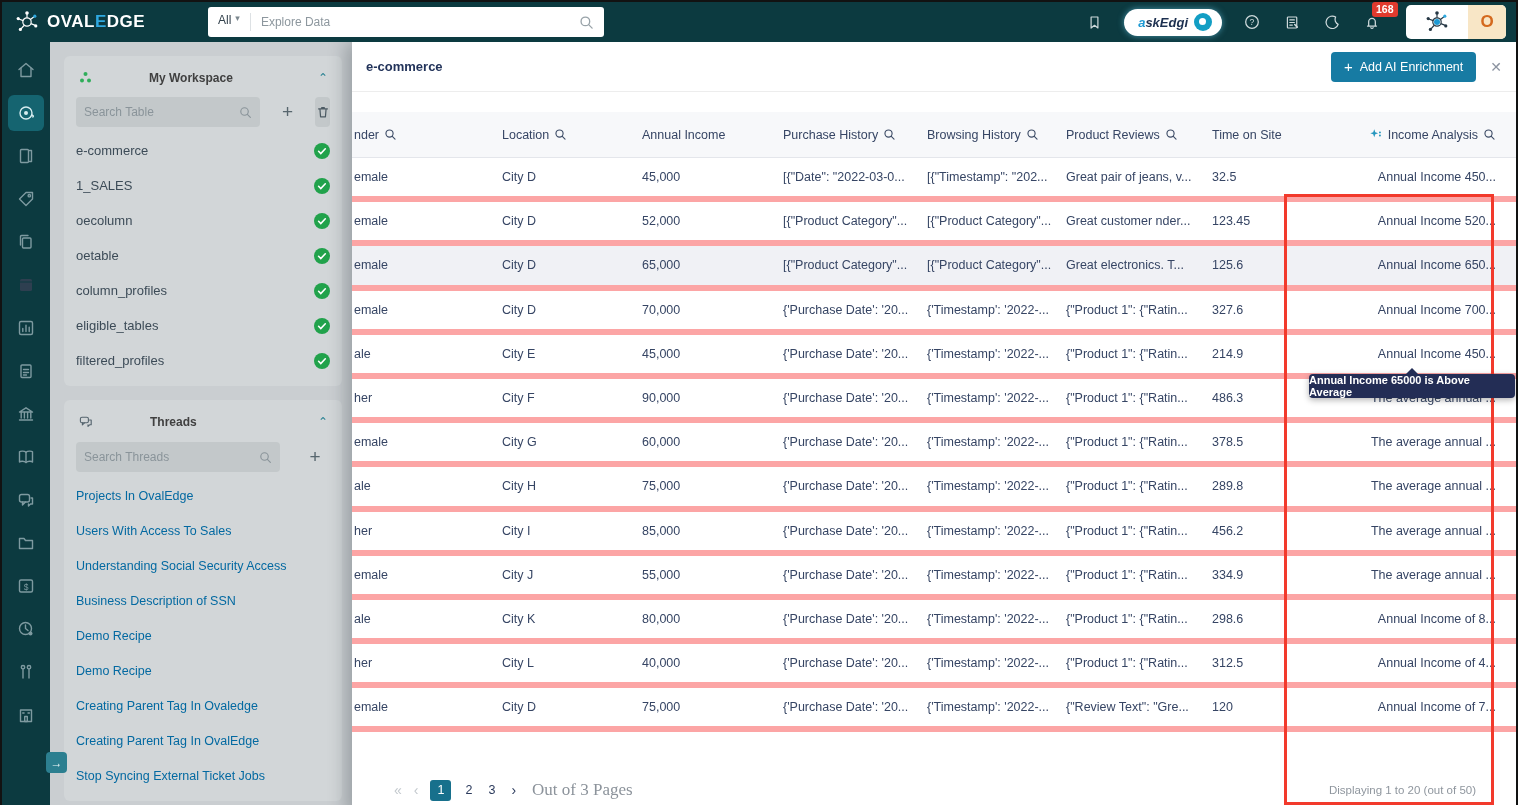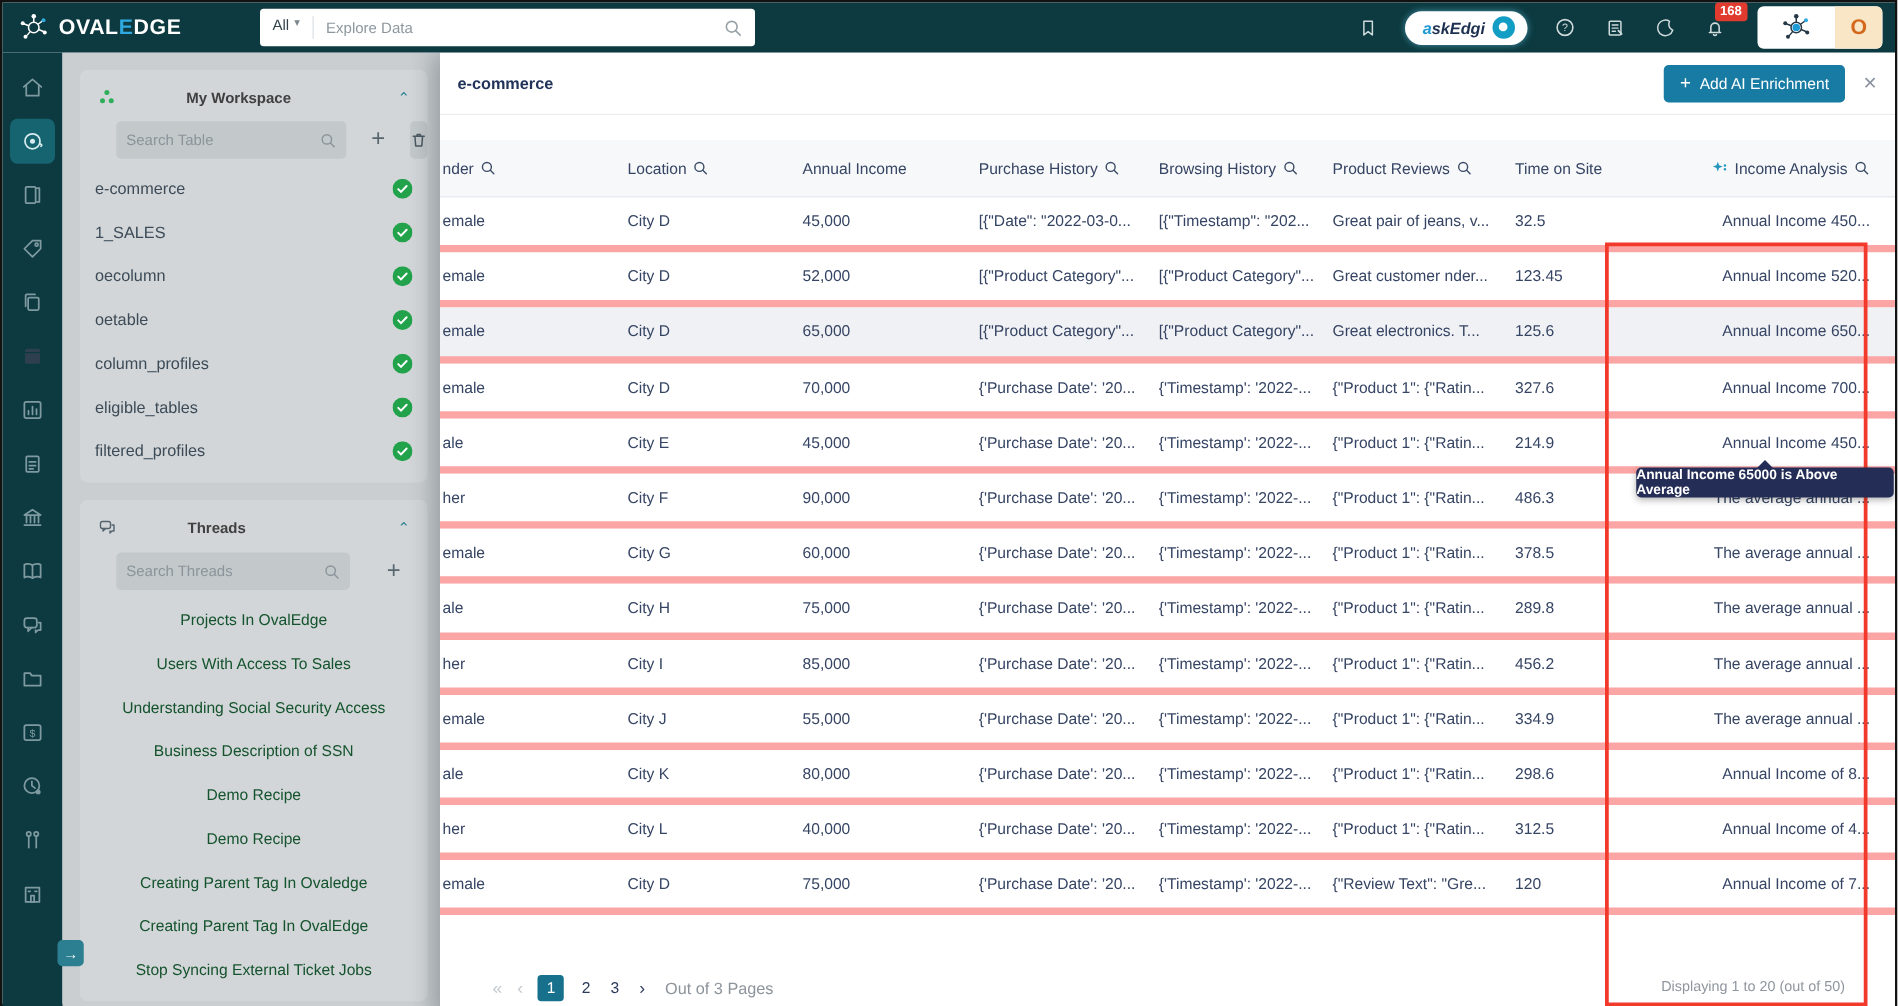--- a/index.html
+++ b/index.html
@@ -40,29 +40,29 @@
   .rail-item { width:36px; height:36px; border-radius:6px; display:flex; align-items:center; justify-content:center; color:#7e9aa0; cursor:pointer; flex:0 0 36px; }
   .rail-item.active { background:#156470; color:#d6ecef; }
   .rail-item svg { width:20px; height:20px; }
 
   
   .sidebar { width:302px; background:#caced1; flex:0 0 302px; padding:14px 10px 0 14px; position:relative; }
   .side-card { background:#d2d6d8; border-radius:6px; padding:10px 12px 8px; margin-bottom:14px; }
   .side-head { display:flex; align-items:center; gap:8px; padding:4px 2px 12px; }
   .side-head .ttl { font-size:12px; font-weight:700; color:#404040; flex:1;margin-left:48px; }
   .side-head .chev { color:#2e8494; font-size:12px; cursor:pointer; }
-  .side-search-row { display:flex; align-items:center; gap:20px; margin-bottom:6px;margin-left:17px; }
+  .side-search-row { display:flex; align-items:center; gap:20px; margin-bottom:6px; }
   .side-search { flex:1; height:30px; background:#c3c8ca; border-radius:4px; display:flex; align-items:center; padding:0 8px; }
   .side-search input { flex:1; background:transparent; border:none; outline:none; font-size:12px; color:#4a565e; font-family:inherit; }
   .side-search input::placeholder { color:#8a949a; }
   .mini-btn { width:30px; height:30px; border-radius:4px; display:flex; align-items:center; justify-content:center; color:#57666e; font-size:19px; cursor:pointer; background:transparent; }
   .mini-btn.boxed { background:#c3c8ca; }
   .ws-item { display:flex; align-items:center; height:35px; font-size:13px; color:#3c4b57; cursor:pointer; }
   .ws-item .lbl { flex:1; }
-  .thread-item { display:flex; align-items:center; height:35px; font-size:12.5px; color:#14532d; cursor:pointer;justify-content:center; }
+  .thread-item { display:flex; align-items:center; height:35px; font-size:12.5px; color:#0369a1; cursor:pointer; }
   .collapse-btn { position:absolute; left:-4px; bottom:42px; width:21px; height:21px; background:#2c7f90; border-radius:4px; color:#eaf4f6; display:flex; align-items:center; justify-content:center; font-size:12px; cursor:pointer; }
 
   
   .panel { flex:1; background:#fff; display:flex; flex-direction:column; position:relative; box-shadow:-7px 0 16px rgba(20,30,40,.25); z-index:5; }
   .phead { height:50px; display:flex; align-items:center; padding:0 14px; border-bottom:1px solid #ededed; flex:0 0 50px; }
   .ptitle { font-size:13px; font-weight:700; color:#22335a; }
   .phead-right { margin-left:auto; display:flex; align-items:center; gap:14px; }
   .add-ai-btn { background:#177ba3; color:#fff; border:none; border-radius:4px; height:30px; padding:0 13px; font-size:12.5px; display:flex; align-items:center; gap:7px; cursor:pointer; font-family:inherit; }
   .add-ai-btn .plus { font-size:15px; font-weight:400; }
   .close-x { color:#8b93a0; font-size:14px; cursor:pointer; }
@@ -84,21 +84,21 @@
   .c5 { width:143px; padding-left:9px; }
   .c6 { width:87px;  padding-left:12px; }
   .c7 { flex:1; justify-content:flex-end; text-align:right; padding-right:20px; display:flex; align-items:center; }
 
   
   .pagebar { flex:0 0 34px; display:flex; align-items:center; padding:0 40px 0 42px; font-size:12px; margin-bottom:8px; }
   .pg-arrow { color:#c2c8cd; font-size:14px; margin-right:12px; cursor:pointer; }
   .pg-arrow.on { color:#2b3a5c; }
   .pg-num { color:#2b3a5c; font-size:12.5px; margin-right:16px; cursor:pointer; }
   .pg-num.active { background:#17708c; color:#fff; width:21px; height:21px; border-radius:3px; display:inline-flex; align-items:center; justify-content:center; margin-right:14px; }
-  .pg-label { color:#8c939b; font-size:13px; margin-left:4px; }
+  .pg-label { color:#8c939b; font-size:17px; margin-left:4px;font-family:Liberation Serif, serif; }
   .pg-summary { margin-left:auto; color:#8f969e; font-size:11.5px; }
 
   
   .red-annotation { position:absolute; left:932px; top:152px; width:210px; height:611px; border:3px solid #f23a2c; pointer-events:none; z-index:20; }
   .ai-tooltip { position:absolute; left:957px; top:332px; width:206px; height:24px; background:#232d55; border-radius:4px; color:#fff; font-size:11px; font-weight:700; display:flex; align-items:center; justify-content:center; z-index:25; box-shadow:0 2px 6px rgba(0,0,0,.3); }
   .ai-tooltip::before { content:""; position:absolute; top:-6px; left:96px; border-left:7px solid transparent; border-right:7px solid transparent; border-bottom:7px solid #232d55; }
 
   svg { display:block; }
   .icon-stroke { fill:none; stroke:currentColor; stroke-width:1.4; stroke-linecap:round; stroke-linejoin:round; }
 </style>

